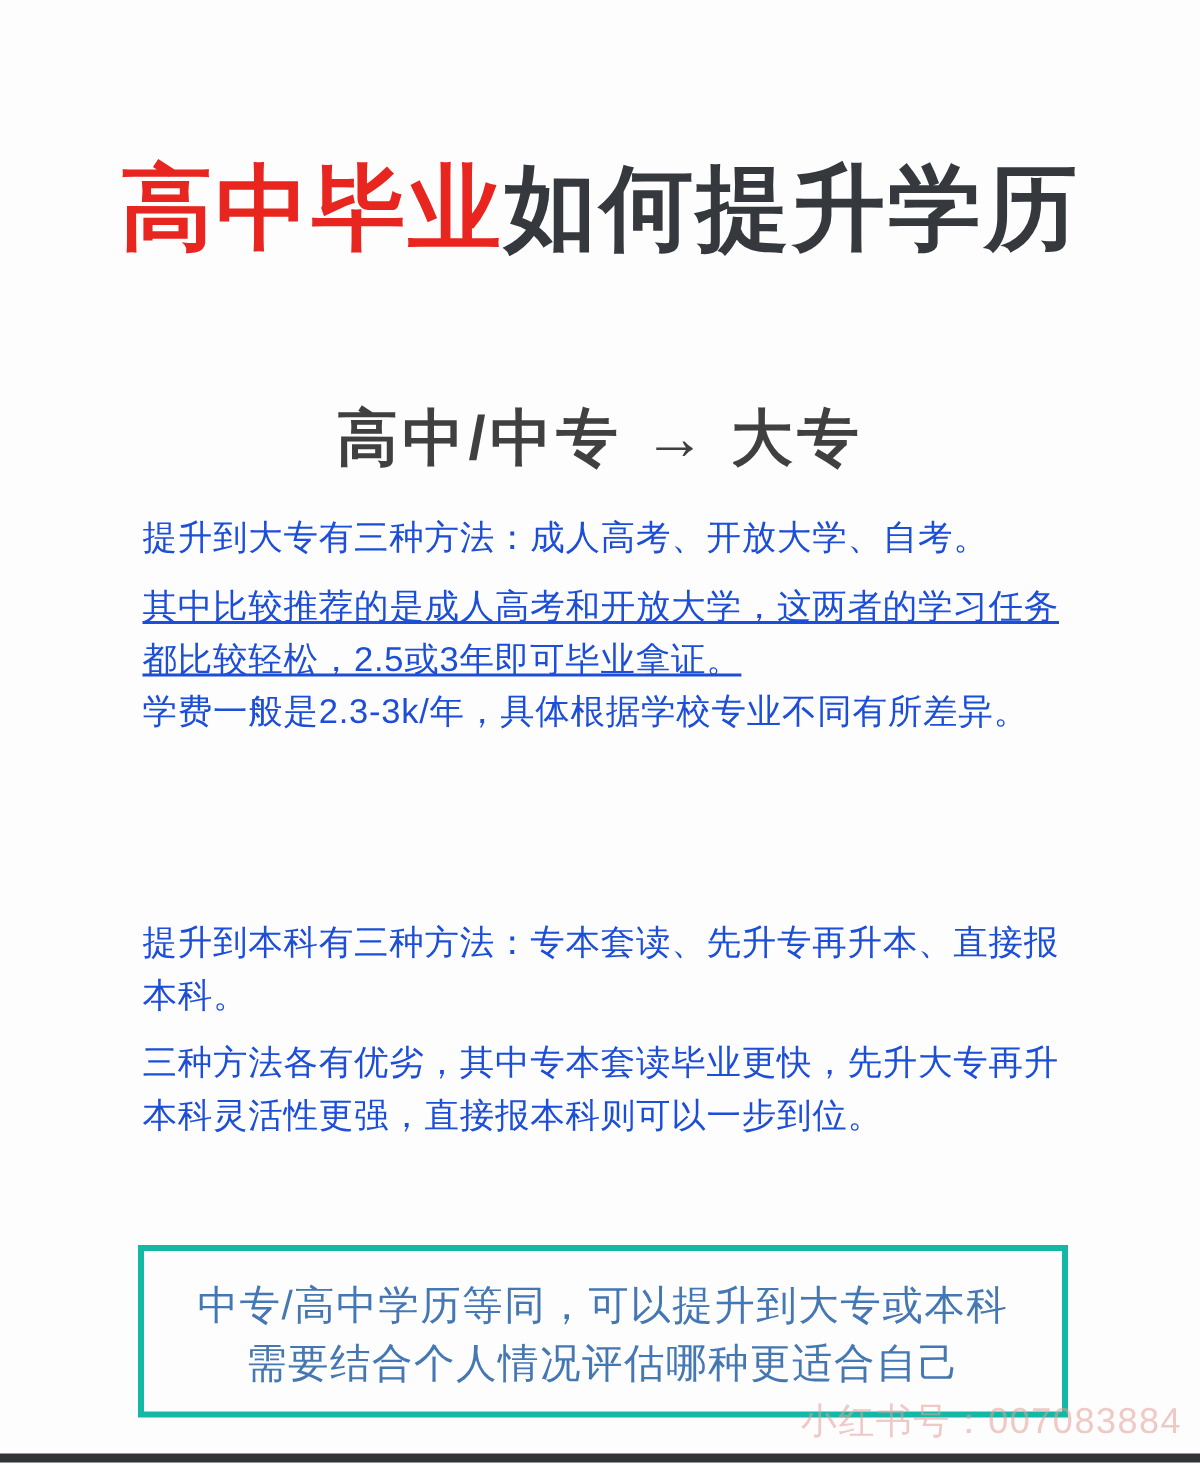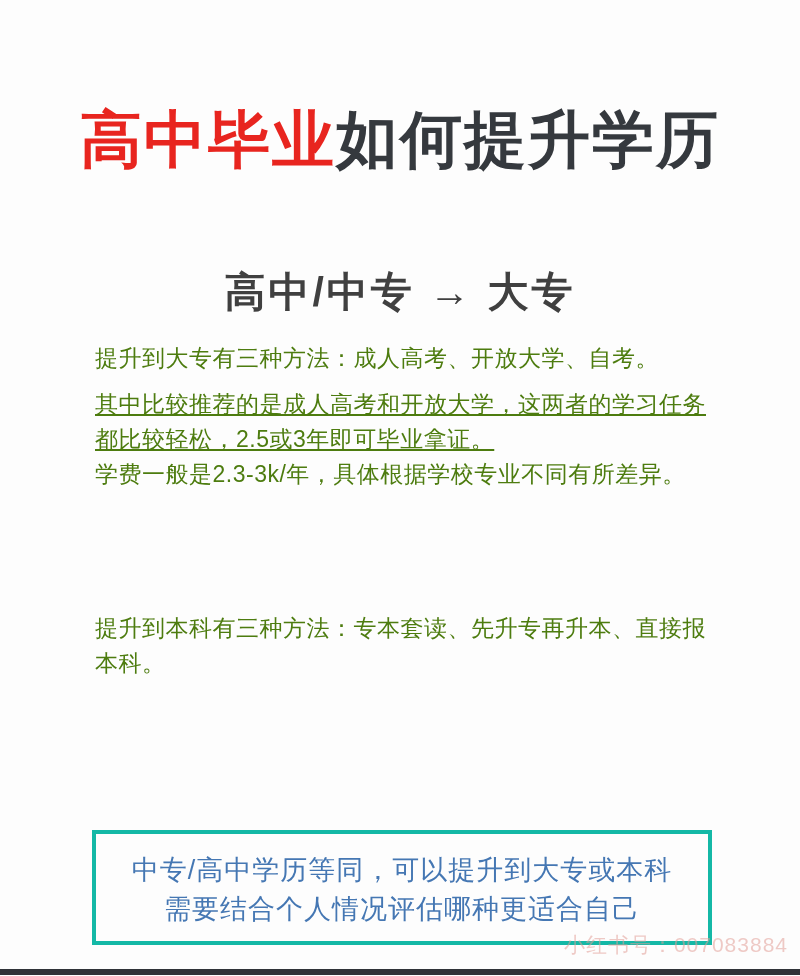--- a/index.html
+++ b/index.html
@@ -47,21 +47,21 @@
   .heading-2 { top: 568px; }
 
   .body-para {
     position: absolute;
     left: 95px;
     width: 628px;
     margin: 0;
     font-size: 23px;
     line-height: 35px;
     letter-spacing: 0.5px;
-    color: #4d7c0f;
+    color: #1d4ed8;
     text-align: left;
   }
   .para-1 { top: 341px; }
   .para-2 { top: 387px; text-decoration: underline; }
   .para-3 { top: 457px; }
   .para-4 { top: 611px; }
   .para-5 { top: 691px; }
 
   .callout {
     position: absolute;
@@ -85,21 +85,21 @@
     letter-spacing: 1px;
     text-align: center;
     white-space: nowrap;
   }
   .callout-line.first { margin-top: 17px; }
 
   .watermark {
     position: absolute;
     top: 931px;
     right: 12px;
-    font-size: 21px;
+    font-size: 24px;
     color: rgba(226, 158, 152, 0.55);
     letter-spacing: 1px;
     white-space: nowrap;
   }
   .bottom-bar {
     position: absolute;
     top: 969px;
     left: 0;
     width: 100%;
     height: 6px;
@@ -117,20 +117,21 @@
 
   <p class="body-para para-1">提升到大专有三种方法：成人高考、开放大学、自考。</p>
 
   <p class="body-para para-2">其中比较推荐的是成人高考和开放大学，这两者的学习任务都比较轻松，2.5或3年即可毕业拿证。</p>
 
   <p class="body-para para-3">学费一般是2.3-3k/年，具体根据学校专业不同有所差异。</p>
 
 
   <p class="body-para para-4">提升到本科有三种方法：专本套读、先升专再升本、直接报本科。</p>
 
+  <p class="body-para para-5">三种方法各有优劣，其中专本套读毕业更快，先升大专再升本科灵活性更强，直接报本科则可以一步到位。</p>
 
   <div class="callout">
     <div class="callout-line first">中专/高中学历等同，可以提升到大专或本科</div>
     <div class="callout-line">需要结合个人情况评估哪种更适合自己</div>
   </div>
 
   <div class="watermark">小红书号：007083884</div>
 
   <div class="bottom-bar"></div>
 

